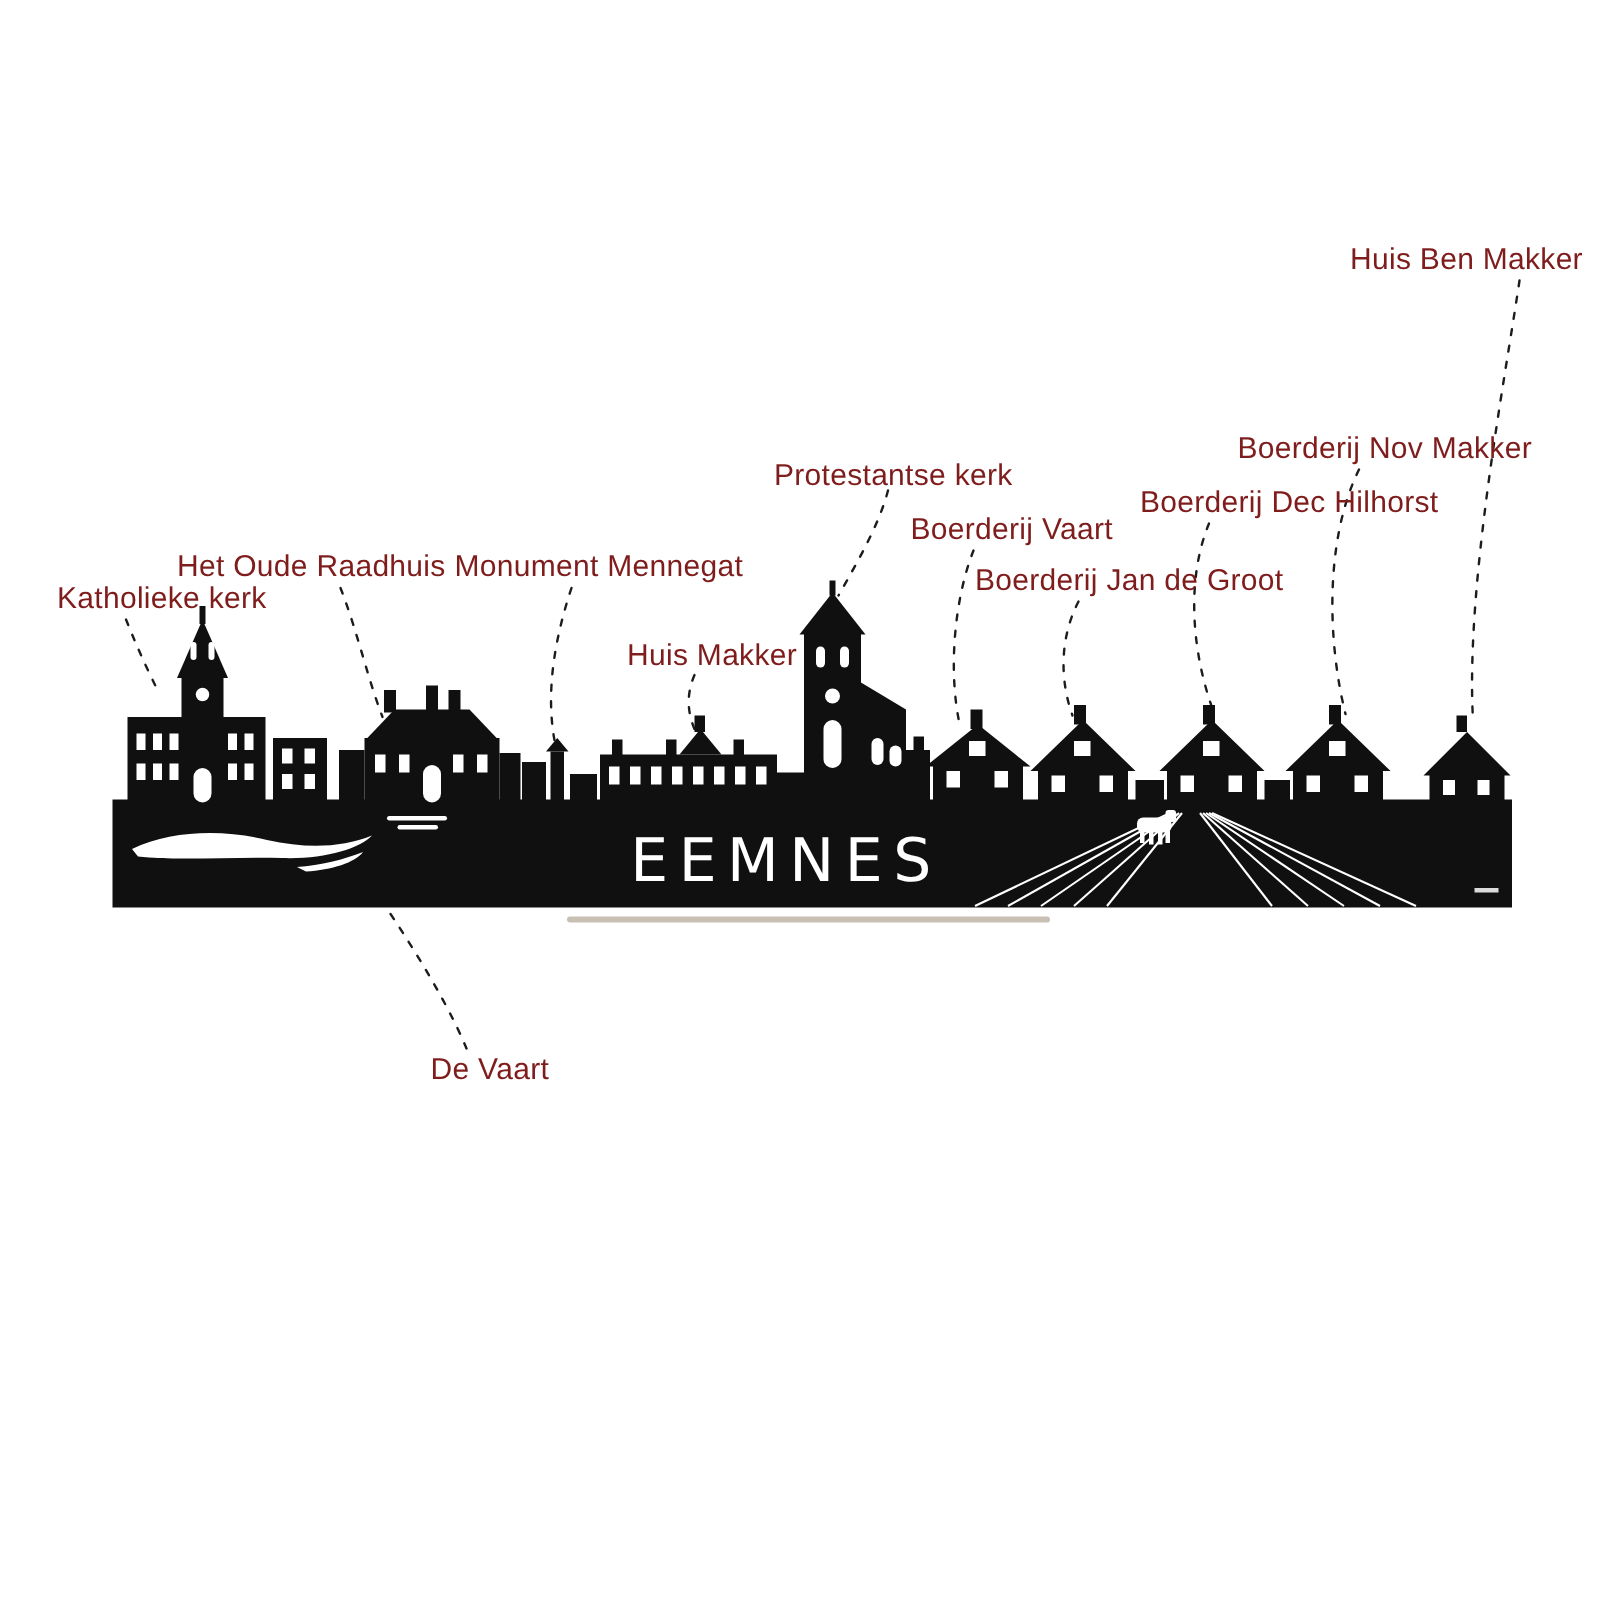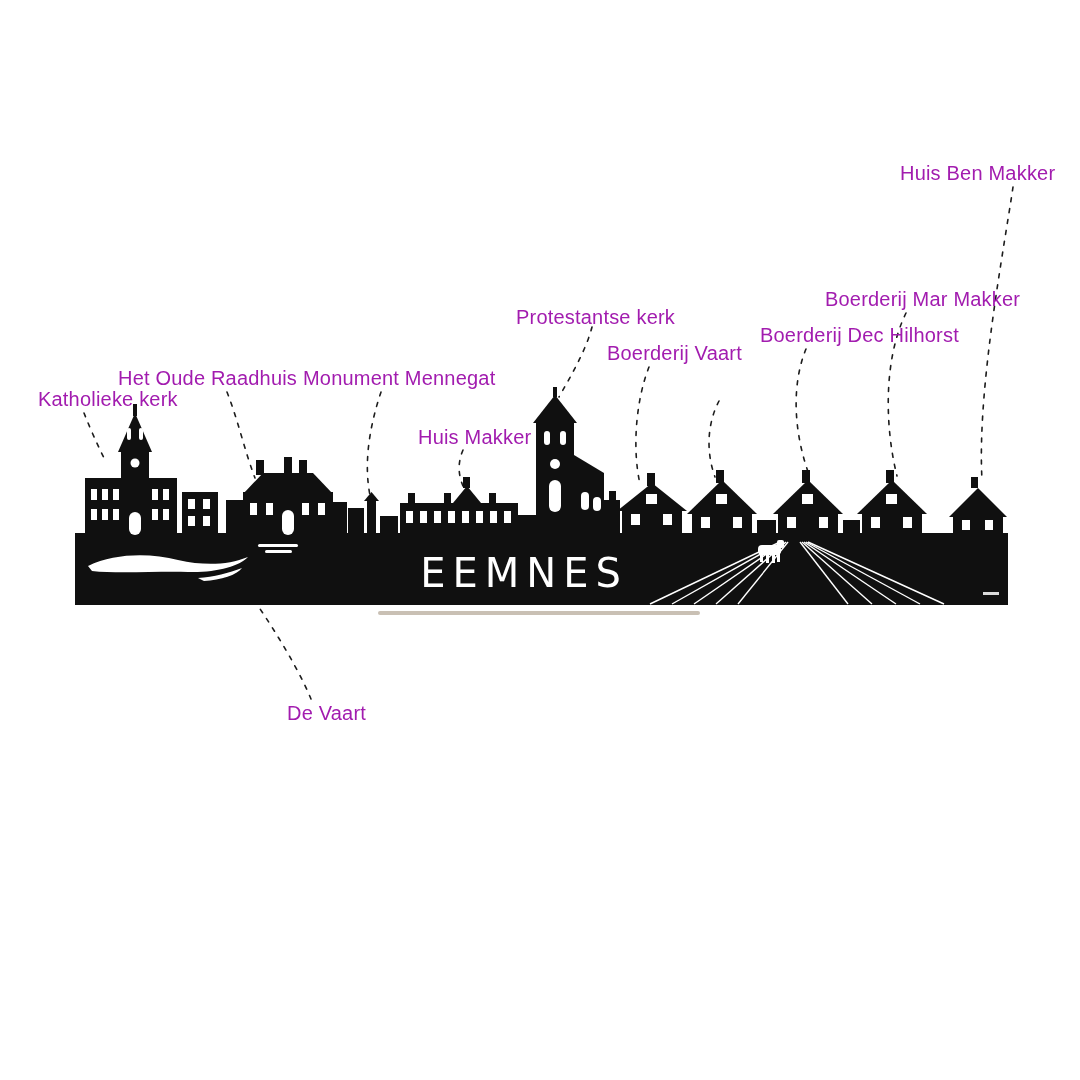--- a/index.html
+++ b/index.html
@@ -1,19 +1,19 @@
 <!DOCTYPE html>
 <html><head>
 <meta charset="utf-8">
 <style>
   html,body{margin:0;padding:0;background:#ffffff;}
   .canvas{position:relative;width:1080px;height:1080px;background:#ffffff;overflow:hidden;
           font-family:"Liberation Sans", sans-serif;}
   .stage{position:absolute;left:0;top:0;width:1080px;height:1080px;}
-  .label{position:absolute;font-size:20px;color:#a21caf;white-space:nowrap;letter-spacing:.2px;}
+  .label{position:absolute;font-size:20px;color:#7f1d1d;white-space:nowrap;letter-spacing:.2px;}
 </style>
 </head>
 <body>
 
 <div class="canvas">
 
   <svg class="stage" viewBox="0 0 1080 1080">
 
     <g fill="none" stroke-width="1.6" stroke-dasharray="4 7" stroke-linecap="round" stroke="#1c1c1c">
       <path d="M 84 413 C 90 428 96 442 106 462"></path>
@@ -211,18 +211,19 @@
 
     <rect x="378" y="611" width="322" height="4" rx="2" fill="#c9c0b4"></rect>
   </svg>
 
   <div class="label" style="left:38px;top:388px">Katholieke kerk</div>
   <div class="label" style="left:118px;top:367px">Het Oude Raadhuis</div>
   <div class="label" style="left:303px;top:367px">Monument Mennegat</div>
   <div class="label" style="left:418px;top:426px">Huis Makker</div>
   <div class="label" style="left:516px;top:306px">Protestantse kerk</div>
   <div class="label" style="left:607px;top:342px">Boerderij Vaart</div>
+  <div class="label" style="left:650px;top:376px">Boerderij Jan de Groot</div>
   <div class="label" style="left:760px;top:324px">Boerderij Dec Hilhorst</div>
-  <div class="label" style="left:825px;top:288px">Boerderij Mar Makker</div>
+  <div class="label" style="left:825px;top:288px">Boerderij Nov Makker</div>
   <div class="label" style="left:900px;top:162px">Huis Ben Makker</div>
   <div class="label" style="left:287px;top:702px">De Vaart</div>
 
 </div>
 
 </body></html>

